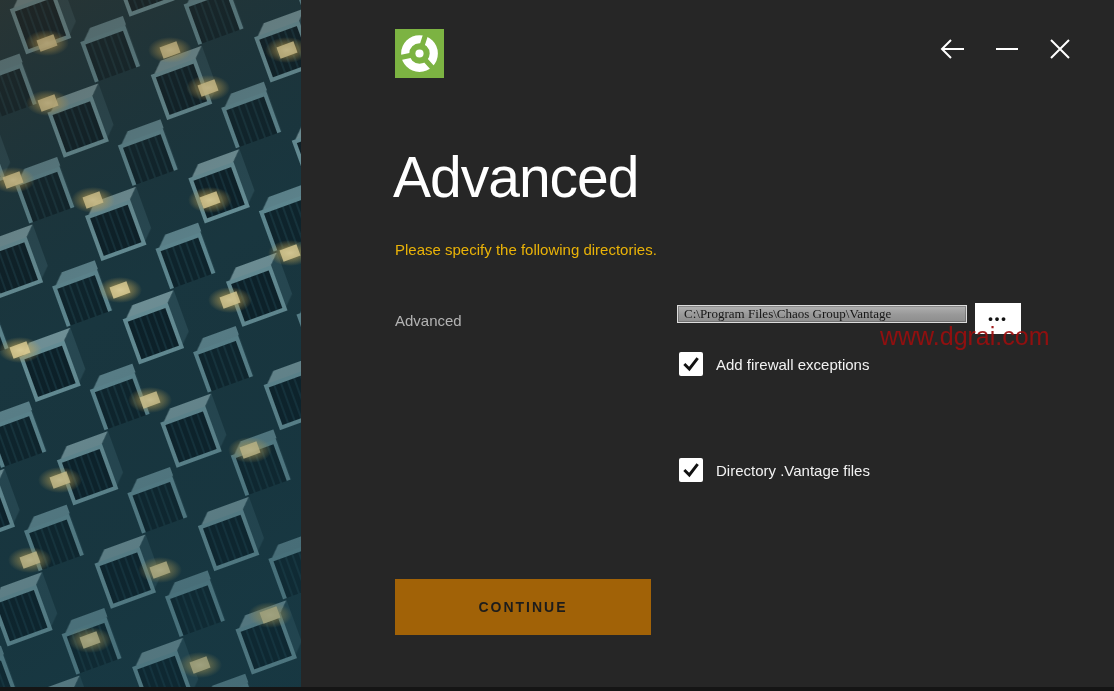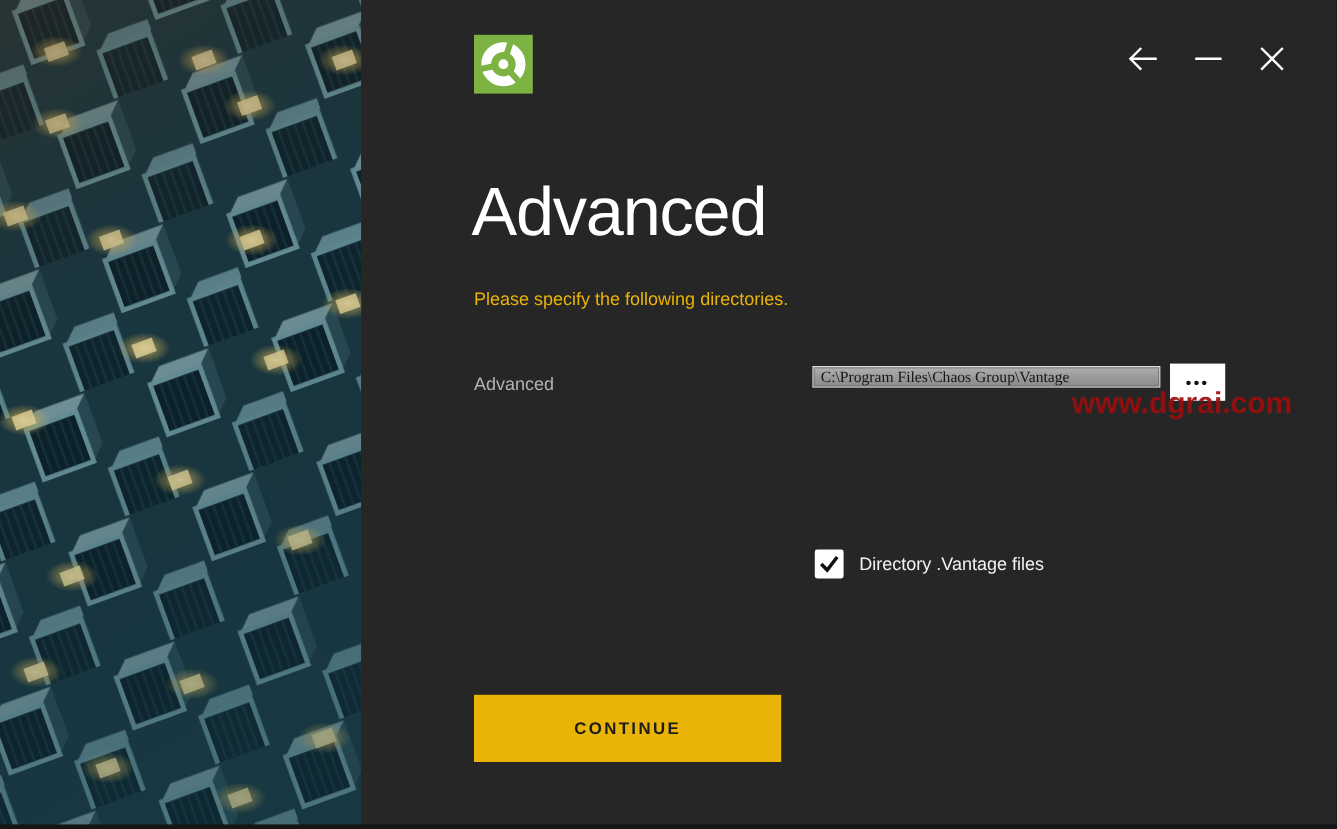--- a/index.html
+++ b/index.html
@@ -66,22 +66,22 @@
   .browse-btn {
     position: absolute; left: 975px; top: 303px;
     width: 46px; height: 31px;
     background: #ffffff; border: none;
     color: #111; font-size: 13px; font-weight: bold; letter-spacing: 2px;
     line-height: 31px; text-align: center;
     cursor: pointer;
   }
   .watermark {
     position: absolute; left: 880px; top: 322px; width: 210px;
-    text-align: center;
-    font-size: 25px; font-weight: bold;
+    text-align: left;
+    font-size: 25px; font-weight: normal;
     color: #9b0e0e; opacity: 0.92;
     letter-spacing: 0px;
     pointer-events: none;
   }
   
   .check-row {
     position: absolute; left: 679px;
     display: flex; align-items: center; gap: 13px;
     cursor: pointer;
   }
@@ -92,21 +92,21 @@
     width: 24px; height: 24px;
     background: #ffffff; border-radius: 2px;
     display: flex; align-items: center; justify-content: center;
     flex: 0 0 auto;
   }
   .check-label { font-size: 15px; color: #f2f2f2; }
   
   .continue-btn {
     position: absolute; left: 395px; top: 579px;
     width: 256px; height: 56px;
-    background: #eab308; border: none;
+    background: #a16207; border: none;
     font-family: "Liberation Sans", sans-serif;
     font-size: 14px; font-weight: bold; letter-spacing: 2px;
     color: #1c1c1c; cursor: pointer;
   }
   .bottom-strip {
     position: absolute; left: 0; bottom: 0;
     width: 100%; height: 4px; background: #151515;
   }
 </style>
 </head>
@@ -209,20 +209,28 @@
 
   <h1 class="page-title">Advanced</h1>
   <div class="page-subtitle">Please specify the following directories.</div>
 
   <div class="dir-label">Advanced</div>
   <input class="dir-input" type="text" value="C:\Program Files\Chaos Group\Vantage" style="">
   <button class="browse-btn">•••</button>
 
   <div class="watermark">www.dgrai.com</div>
 
+  <div class="check-row r0">
+    <span class="check-box">
+      <svg width="20" height="20" viewBox="0 0 24 24" fill="none" stroke="#111111" stroke-width="3.5">
+        <path d="M4 12 L10 18 L20 5"></path>
+      </svg>
+    </span>
+    <span class="check-label">Add firewall exceptions</span>
+  </div>
   <div class="check-row r2">
     <span class="check-box">
       <svg width="20" height="20" viewBox="0 0 24 24" fill="none" stroke="#111111" stroke-width="3.5">
         <path d="M4 12 L10 18 L20 5"></path>
       </svg>
     </span>
     <span class="check-label">Directory .Vantage files</span>
   </div>
 
   <button class="continue-btn">CONTINUE</button>

